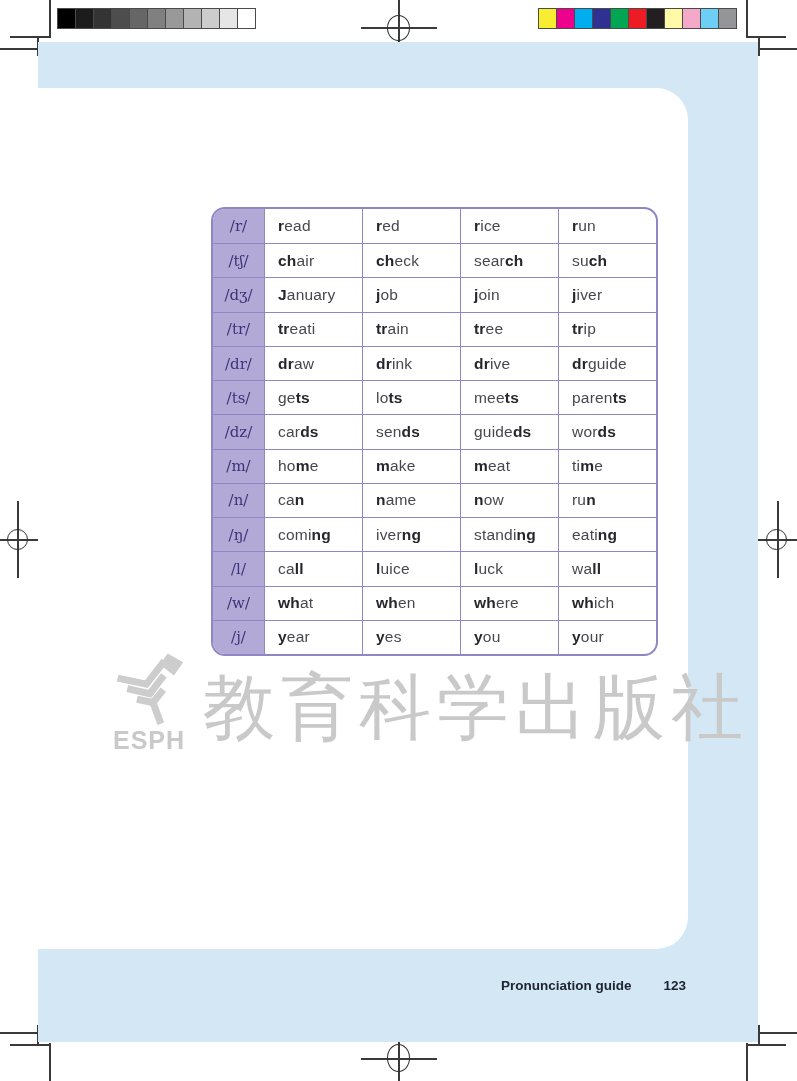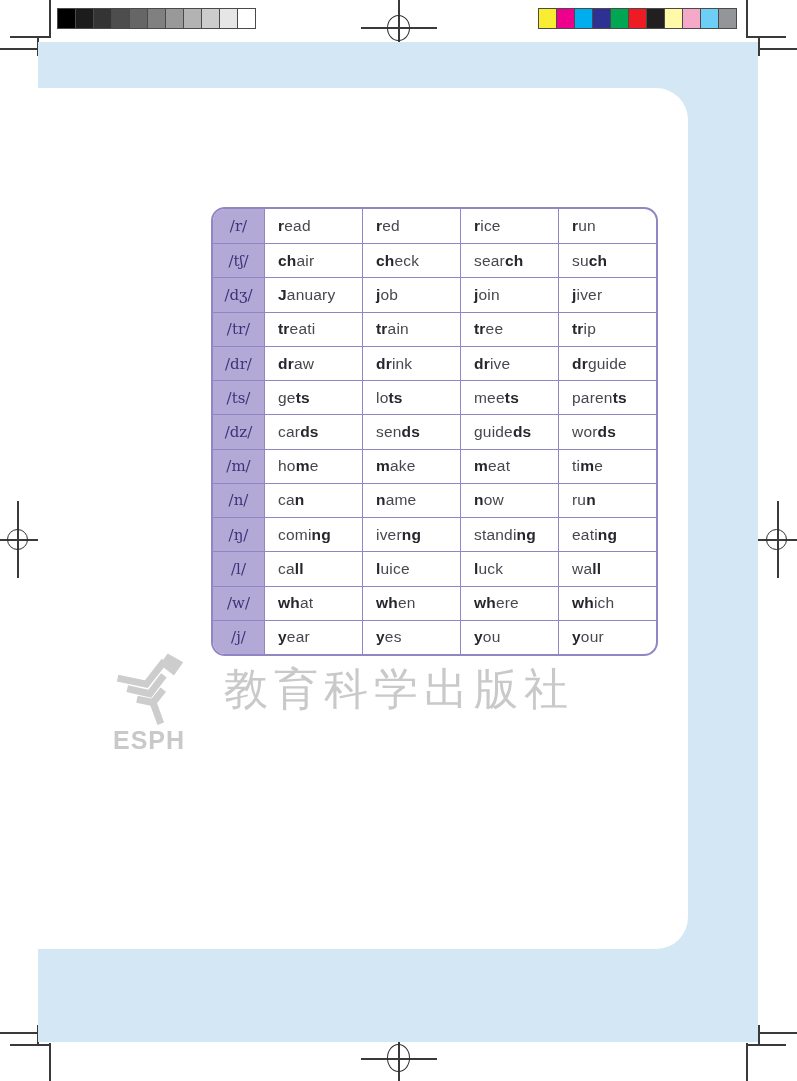--- a/index.html
+++ b/index.html
@@ -39,22 +39,22 @@
              color:var(--symbol-text,#3b3478);}
   .tcell.word{padding-left:13px;font-size:15.5px;color:var(--word-text,#47474e);
               letter-spacing:.2px;}
   .tcell.word b{font-weight:700;color:var(--word-bold,#26262c);}
 
   
   .esph-logo{position:absolute;left:103px;top:652px;}
   .esph-label{position:absolute;left:100px;top:726px;width:98px;text-align:center;
               font-size:25px;font-weight:bold;letter-spacing:1px;
               color:var(--watermark-gray,#c9c9c9);}
-  .publisher-watermark{position:absolute;left:224px;top:660px;width:480px;
-              font-family:"DejaVu Serif",serif;font-size:44px;letter-spacing:6px;
+  .publisher-watermark{position:absolute;left:203px;top:660px;width:480px;
+              font-family:"DejaVu Serif",serif;font-size:72px;letter-spacing:6px;
               color:var(--watermark-gray,#cccccc);white-space:nowrap;
               display:flex;justify-content:space-between;}
 
   
   .footer{position:absolute;top:978px;left:38px;width:648px;display:flex;
           justify-content:flex-end;gap:32px;font-size:13.5px;font-weight:bold;
           color:var(--footer-text,#202532);}
 </style>
 </head>
 <body>
@@ -396,14 +396,18 @@
         <path d="M23 37 L48 53 L73 37"></path>
         <path d="M30 54 L48 65 L66 54"></path>
       </g>
       <line x1="48" y1="66" x2="48" y2="94" stroke="#cdcdcd" stroke-width="9"></line>
     </g>
     <polygon points="72,2 92,13 80,30 62,16" fill="#cdcdcd"></polygon>
   </svg>
   <div class="esph-label">ESPH</div>
   <div class="publisher-watermark">教育科学出版社</div>
 
+  <div class="footer">
+    <span>Pronunciation guide</span>
+    <span>123</span>
+  </div>
 
 </div>
 
 </body></html>

